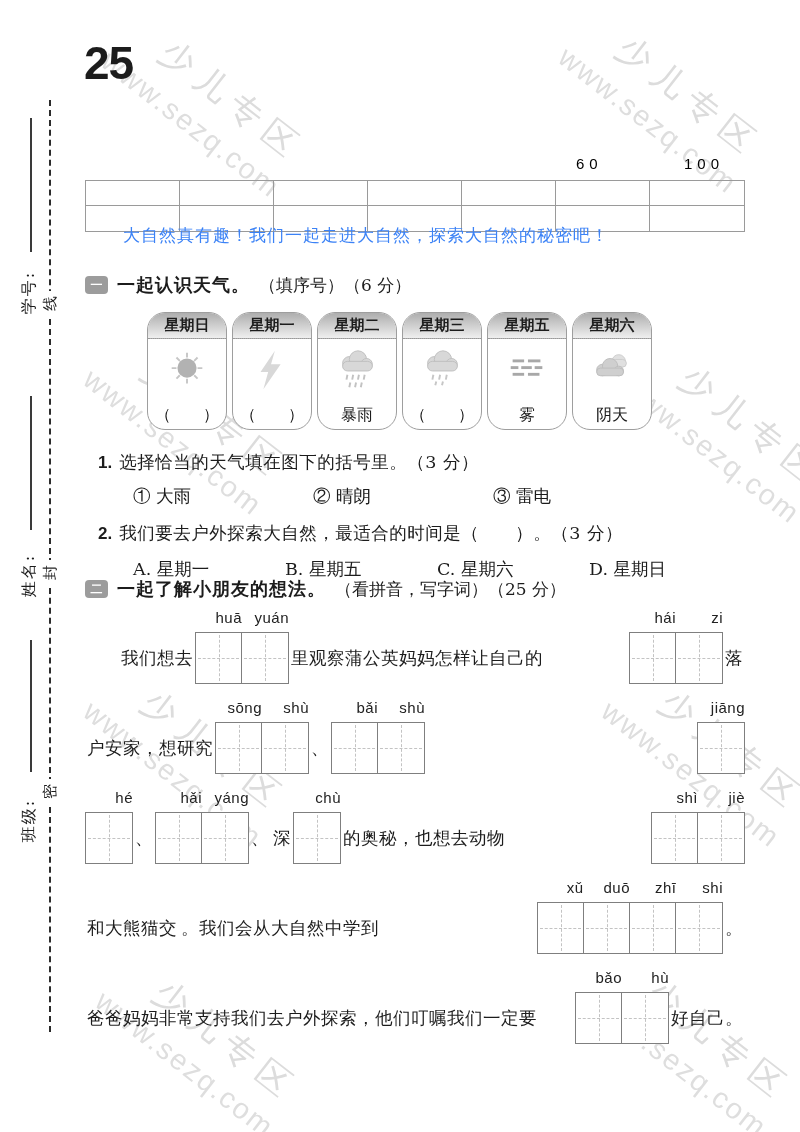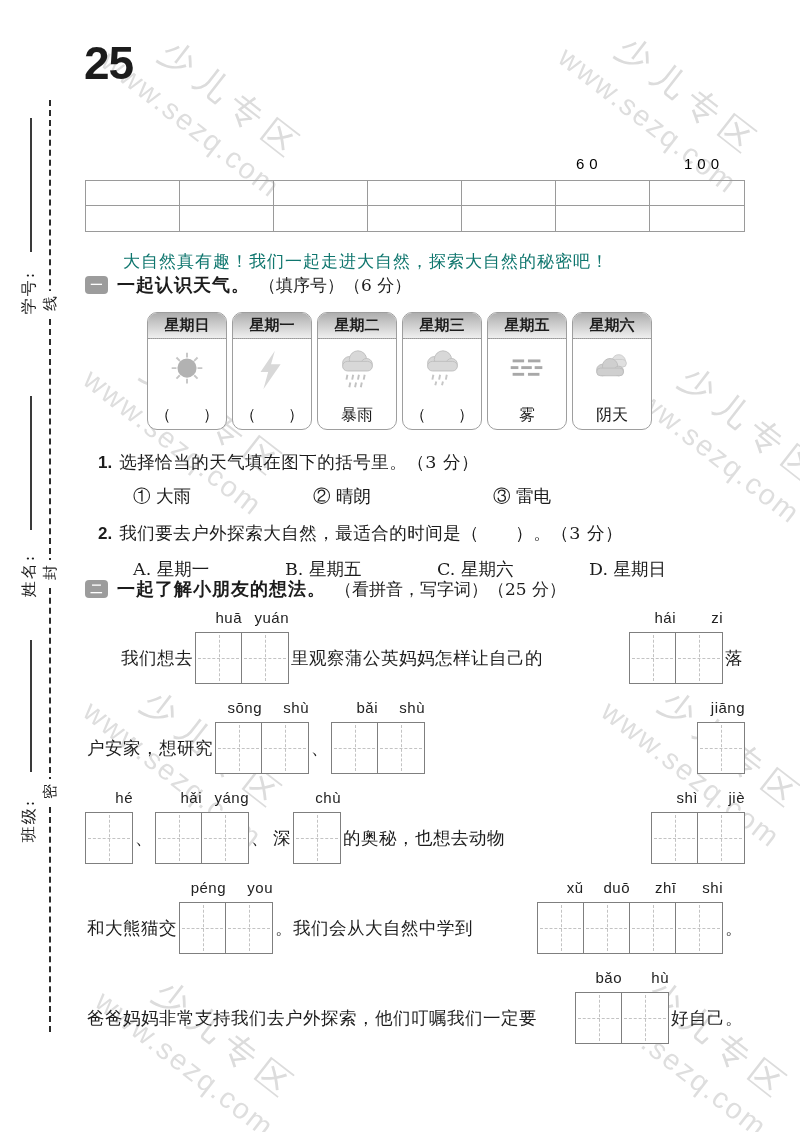--- a/index.html
+++ b/index.html
@@ -30,35 +30,35 @@
 
   
   .score-mark { position:absolute; top:155px; font-size:15px; letter-spacing:5px; color:#000000; }
   .score-table { position:absolute; left:85px; top:180px; width:660px; height:52px;
                  display:grid; grid-template-columns:repeat(7,1fr); grid-template-rows:1fr 1fr;
                  border:1px solid #9a9a9a; }
   .score-cell { border-right:1px solid #9a9a9a; border-bottom:1px solid #9a9a9a; }
   .score-cell:nth-child(7n) { border-right:none; }
   .score-cell:nth-child(n+8) { border-bottom:none; }
 
-  .intro { position:absolute; left:123px; top:250px; color:#0f766e; font-size:17px; font-weight:500; letter-spacing:1px; }
+  .intro { position:absolute; left:123px; top:224px; color:#3b82f6; font-size:17px; font-weight:500; letter-spacing:1px; }
 
   
   .section { position:absolute; left:85px; width:660px; }
   .sec1 { top:272px; } .sec2 { top:576px; }
   .sec-head { display:flex; align-items:center; gap:9px; height:26px; }
   .sec-icon { width:23px; height:18px; background:#9c9c9c; border-radius:4px; color:#fff;
               display:flex; align-items:center; justify-content:center;
               font-size:12px; font-weight:bold; font-family:"DejaVu Serif",serif; flex:0 0 auto; }
   .sec-title { font-size:18px; font-weight:bold; letter-spacing:1px; }
   .sec-sub { font-family:"DejaVu Serif",serif; font-size:17px; }
 
   
   .cards { display:flex; gap:5px; margin:14px 0 0 62px; }
-  .wcard { width:80px; height:118px; border:1.5px solid #9e9e9e; border-radius:10px;
+  .wcard { width:80px; height:118px; border:1.5px solid #9e9e9e; border-radius:18px;
            overflow:hidden; display:flex; flex-direction:column; background:#fff; }
   .wcard-head { height:26px; background:linear-gradient(#aeaeae,#efefef);
                 border-bottom:1px dotted #9a9a9a; display:flex; align-items:center; justify-content:center;
                 font-family:"DejaVu Serif",serif; font-size:15px; font-weight:600; }
   .wcard-icon { flex:1; display:flex; align-items:flex-start; justify-content:center; padding-top:9px; }
   .wcard-label { height:27px; display:flex; align-items:center; justify-content:center;
                  font-family:"DejaVu Serif",serif; font-size:16px; }
 
   
   .q { margin-top:20px; display:flex; gap:7px; padding-left:13px; align-items:baseline; }
@@ -413,30 +413,20 @@
         </span>
         <span class="wbox">
             <span class="cell"></span>
             <span class="cell"></span>
           </span>
       </span>
     </div>
 
     <div class="ex-row">
       <span class="kt">和大熊猫交</span>
-      <span class="wgroup">
-        <span class="pinyin">
-          <span>péng</span>
-          <span>you</span>
-        </span>
-        <span class="wbox">
-            <span class="cell"></span>
-            <span class="cell"></span>
-          </span>
-      </span>
       <span class="kt">。我们会从大自然中学到</span>
       <span class="wgroup ml-auto">
         <span class="pinyin">
           <span>xǔ</span>
           <span>duō</span>
           <span>zhī</span>
           <span>shi</span>
         </span>
         <span class="wbox">
             <span class="cell"></span>

